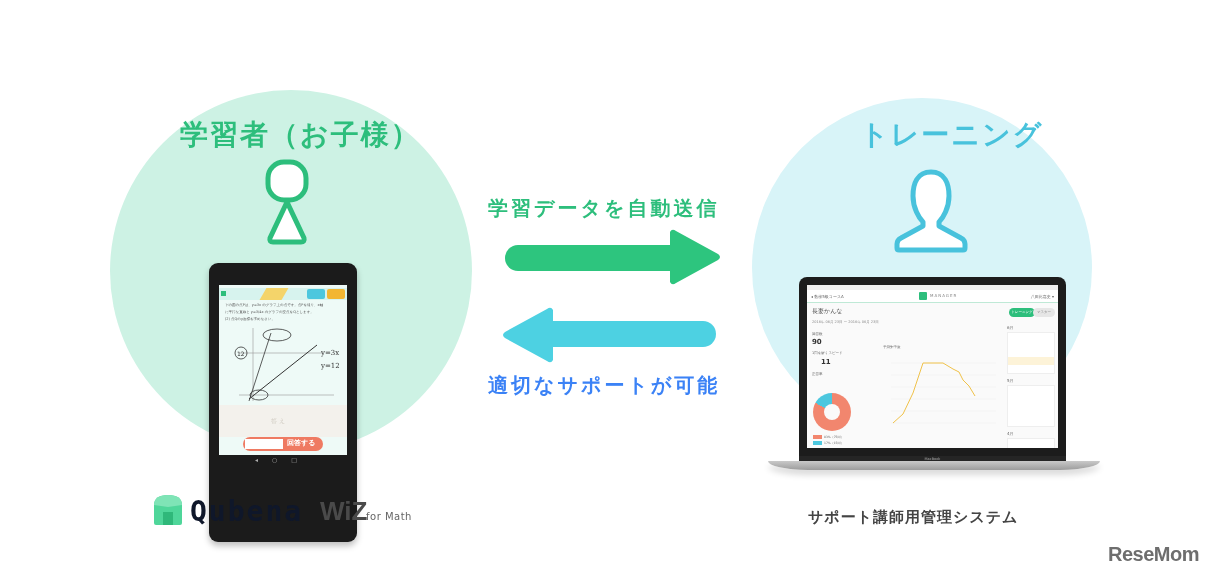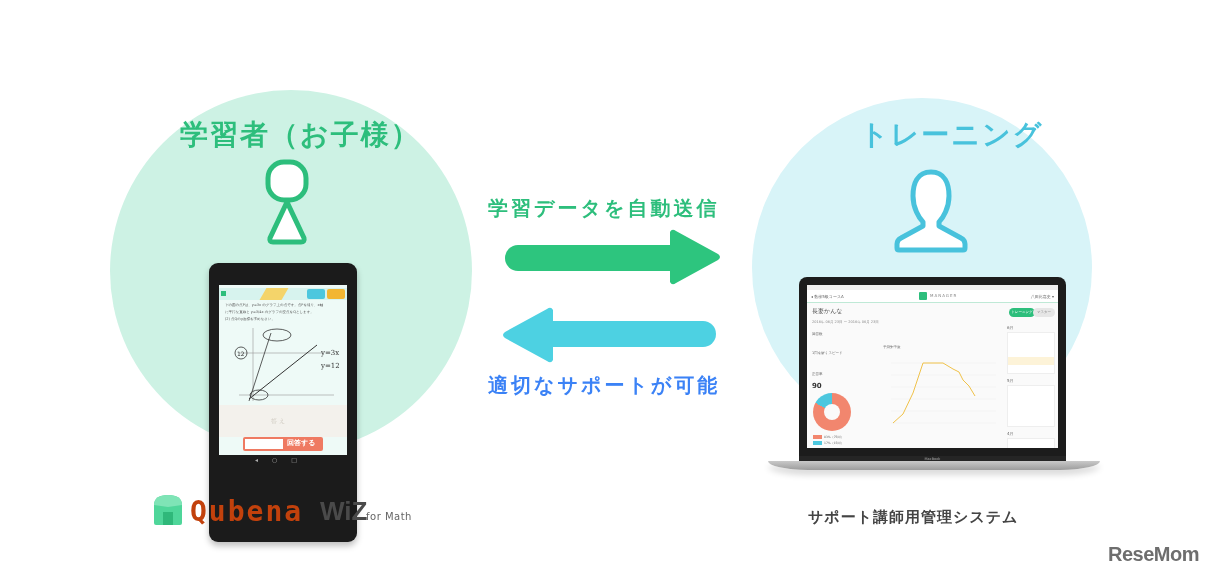--- a/index.html
+++ b/index.html
@@ -20,53 +20,53 @@
   .tablet { left: 209px; top: 263px; width: 148px; height: 279px; background: #1b1b1b; border-radius: 9px; box-shadow: 0 4px 6px rgba(0,0,0,0.25); }
   .tablet-screen { position: absolute; left: 10px; top: 22px; width: 128px; height: 170px; background: #eefaf7; overflow: hidden; }
   .tab-header { position: absolute; left: 0; top: 3px; width: 128px; height: 12px; background: #d7f3ee; }
   .tab-header .chip1 { position: absolute; right: 22px; top: 1px; width: 18px; height: 10px; background: #4cc7de; border-radius: 2px; }
   .tab-header .chip2 { position: absolute; right: 2px; top: 1px; width: 18px; height: 10px; background: #f2b632; border-radius: 2px; }
   .tab-header .stripe { position: absolute; left: 44px; top: 0; width: 22px; height: 12px; background: #f4d46a; transform: skewX(-30deg); }
   .tab-header .sq { position: absolute; left: 2px; top: 3px; width: 5px; height: 5px; background: #2dbe7c; }
   .tab-text { position: absolute; left: 6px; font-size: 3.5px; color: #555; white-space: nowrap; }
   .tab-answer-area { position: absolute; left: 0; top: 120px; width: 128px; height: 32px; background: #f3f1ec; }
   .tab-answer-label { position: absolute; left: 52px; top: 132px; font-size: 6px; color: #cfcac0; }
-  .tab-submit { position: absolute; left: 24px; top: 152px; width: 80px; height: 14px; background: #ef7a62; border-radius: 2px; }
+  .tab-submit { position: absolute; left: 24px; top: 152px; width: 80px; height: 14px; background: #ef7a62; border-radius: 7px; }
   .tab-submit-input { position: absolute; left: 2px; top: 2px; width: 38px; height: 10px; background: #fff; }
   .tab-submit-label { position: absolute; left: 44px; top: 1px; font-size: 7px; color: #fff; font-weight: bold; white-space: nowrap; }
   .tab-nav { position: absolute; left: 10px; top: 193px; width: 128px; height: 10px; font-size: 6px; color: #aaa; text-align: center; letter-spacing: 14px; }
 
   
   .laptop-lid { left: 799px; top: 277px; width: 267px; height: 184px; background: #1c1c1c; border-radius: 8px 8px 0 0; }
   .laptop-screen { position: absolute; left: 8px; top: 8px; width: 251px; height: 163px; background: #fafafa; overflow: hidden; }
   .menubar { position: absolute; left: 0; top: 0; width: 100%; height: 5px; background: #eee; }
   .appbar { position: absolute; left: 0; top: 5px; width: 100%; height: 13px; background: #fff; border-bottom: 1px solid #bfe9d6; }
   .appbar .brand-box { position: absolute; left: 112px; top: 2px; width: 8px; height: 8px; background: #2dbe7c; border-radius: 1px; }
   .appbar .brand { position: absolute; left: 123px; top: 3px; font-size: 4px; color: #888; letter-spacing: 1px; }
   .appbar .course { position: absolute; left: 4px; top: 4px; font-size: 4px; color: #666; }
   .appbar .user { position: absolute; right: 4px; top: 4px; font-size: 4px; color: #666; }
   .student-name { position: absolute; left: 5px; top: 22px; font-size: 6px; color: #444; }
   .toggle-on { position: absolute; left: 202px; top: 23px; width: 26px; height: 9px; background: #2dbe7c; border-radius: 5px; font-size: 3.5px; color: #fff; text-align: center; line-height: 9px; }
   .toggle-off { position: absolute; left: 226px; top: 23px; width: 22px; height: 9px; background: #e6e6e6; border-radius: 5px; font-size: 3.5px; color: #888; text-align: center; line-height: 9px; }
   .date-row { position: absolute; left: 5px; top: 35px; font-size: 3.5px; color: #888; white-space: nowrap; }
   .stat { position: absolute; left: 5px; font-size: 3.5px; color: #666; white-space: nowrap; }
-  .stat-big { position: absolute; left: 5px; font-size: 7px; color: #333; font-weight: bold; white-space: nowrap; margin-top: 44px; }
+  .stat-big { position: absolute; left: 5px; font-size: 7px; color: #333; font-weight: bold; white-space: nowrap; }
   .donut { position: absolute; left: 6px; top: 108px; width: 38px; height: 38px; border-radius: 50%;
            background: conic-gradient(#f2866e 0 83%, #4cc7de 83% 100%); }
   .donut::after { content: ""; position: absolute; left: 11px; top: 11px; width: 16px; height: 16px; border-radius: 50%; background: #fafafa; }
   .legend-row { position: absolute; left: 6px; font-size: 3px; color: #666; white-space: nowrap; }
   .legend-sw { display: inline-block; width: 9px; height: 4px; vertical-align: middle; margin-right: 2px; }
   .chart-label { position: absolute; left: 76px; top: 60px; font-size: 3.5px; color: #666; white-space: nowrap; }
   .chart-svg { position: absolute; left: 74px; top: 68px; }
   .calendar { position: absolute; left: 200px; width: 48px; background: #fff; border: 1px solid #eee; }
   .cal-title { position: absolute; left: 200px; font-size: 4px; color: #666; }
   .laptop-base { left: 768px; top: 461px; width: 332px; height: 9px; background: linear-gradient(#c9c9c9, #9c9c9c); border-radius: 0 0 40px 40px / 0 0 9px 9px; box-shadow: 0 5px 6px rgba(0,0,0,0.15); }
   .laptop-chin { left: 799px; top: 456px; width: 267px; height: 6px; background: #252525; font-size: 3.5px; color: #aaa; text-align: center; line-height: 6px; }
 
-  .logo-text { position: absolute; left: 190px; top: 495px; font-size: 28px; font-weight: bold; color: #c2410c; letter-spacing: 2px; font-family: "DejaVu Sans Mono", monospace; }
+  .logo-text { position: absolute; left: 190px; top: 495px; font-size: 28px; font-weight: bold; color: #0f172a; letter-spacing: 2px; font-family: "DejaVu Sans Mono", monospace; }
   .logo-wiz { position: absolute; left: 320px; top: 496px; font-size: 26px; font-weight: bold; color: #4a4a4a; font-family: "Liberation Sans", sans-serif; }
   .logo-sub { position: absolute; left: 366px; top: 511px; font-size: 10px; color: #666; letter-spacing: 0.5px; }
   .caption { position: absolute; left: 808px; top: 508px; font-size: 15px; font-weight: bold; color: #444; letter-spacing: 1px; white-space: nowrap; }
   .watermark { position: absolute; left: 1108px; top: 543px; font-size: 20px; font-weight: bold; color: #6e6e6e; font-family: "Liberation Sans", sans-serif; letter-spacing: -0.5px; }
 </style>
 </head>
 <body>
 
 <div class="circle circle-left"></div>
 <div class="circle circle-right"></div>

